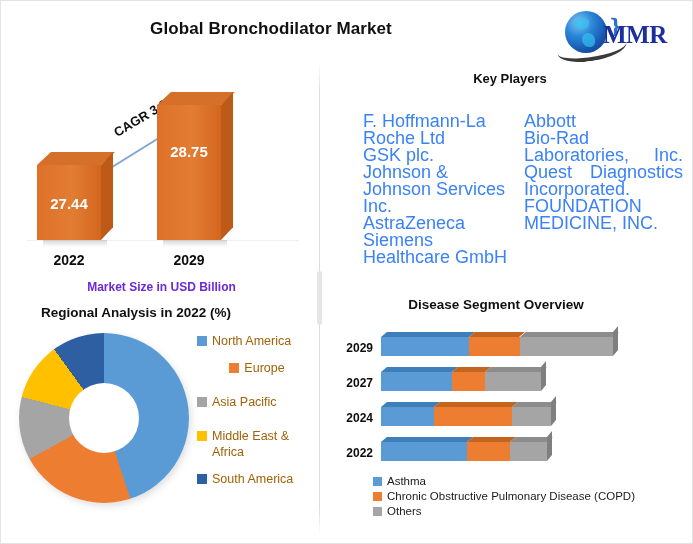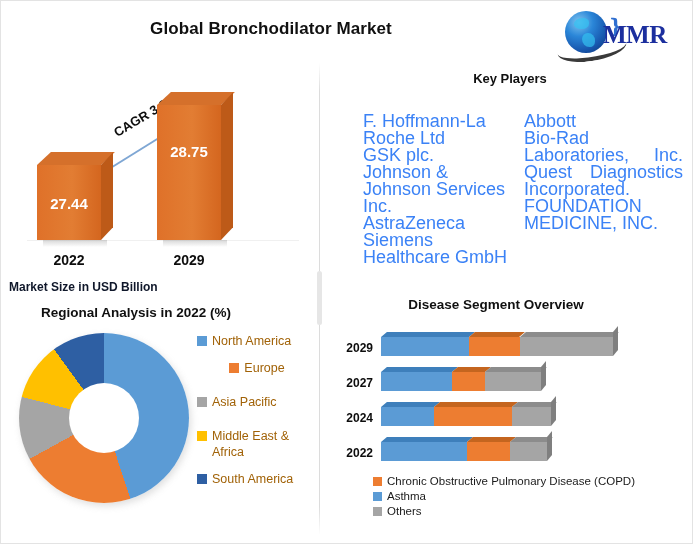--- a/index.html
+++ b/index.html
@@ -166,23 +166,24 @@
   .axis-line {
     position: absolute;
     left: 18px; bottom: 53px;
     width: 272px; height: 1px;
     background: #f0f0f0;
   }
   .chart-caption {
     position: absolute;
     left: 0; bottom: 0;
     width: 305px;
+    text-align: center;
     font-size: 12px;
     font-weight: bold;
-    color: #0f172a;
+    color: #6d28d9;
   }
   .cagr-arrow {
     position: absolute;
     left: 98px; top: 44px;
     width: 92px; height: 60px;
   }
   .cagr-label {
     position: absolute;
     left: 102px; top: 58px;
     font-size: 13px;
@@ -520,26 +521,26 @@
           <div class="dseg" style="left: 129.105px; width: 36.887px;">
             <div class="face" style="background: rgb(165, 165, 165);"></div>
             <div class="cap" style="background: rgb(140, 140, 140);"></div>
           </div>
           <div class="dbar-endcap" style="left: 165.992px;"></div>
         </div>
     </div>
 
     <div class="disease-legend">
       <div class="dlegend-row">
+        <span class="dlegend-swatch" style="background: rgb(91, 155, 213);"></span>
+        <span class="dlegend-text">Asthma</span>
+      </div>
+      <div class="dlegend-row">
         <span class="dlegend-swatch" style="background: rgb(237, 125, 49);"></span>
         <span class="dlegend-text">Chronic Obstructive Pulmonary Disease (COPD)</span>
-      </div>
-      <div class="dlegend-row">
-        <span class="dlegend-swatch" style="background: rgb(91, 155, 213);"></span>
-        <span class="dlegend-text">Asthma</span>
       </div>
       <div class="dlegend-row">
         <span class="dlegend-swatch" style="background: rgb(165, 165, 165);"></span>
         <span class="dlegend-text">Others</span>
       </div>
     </div>
   </div>
 </div>
 
 </body></html>

